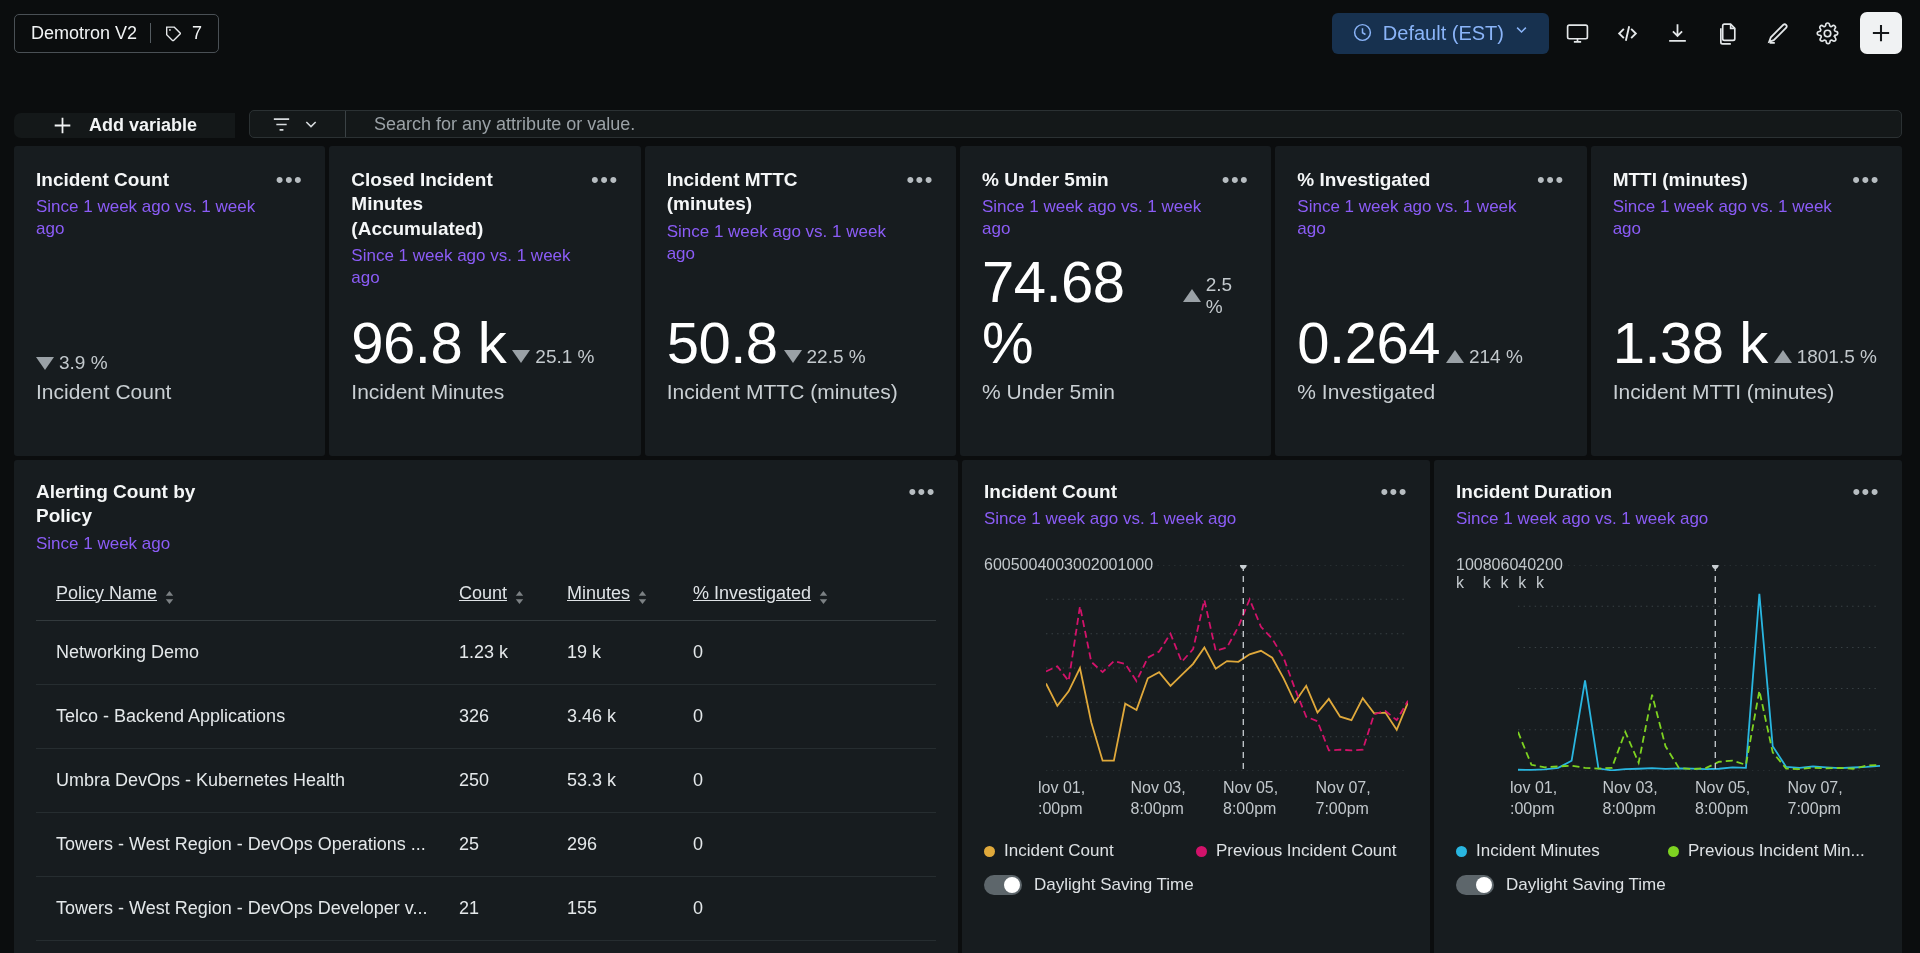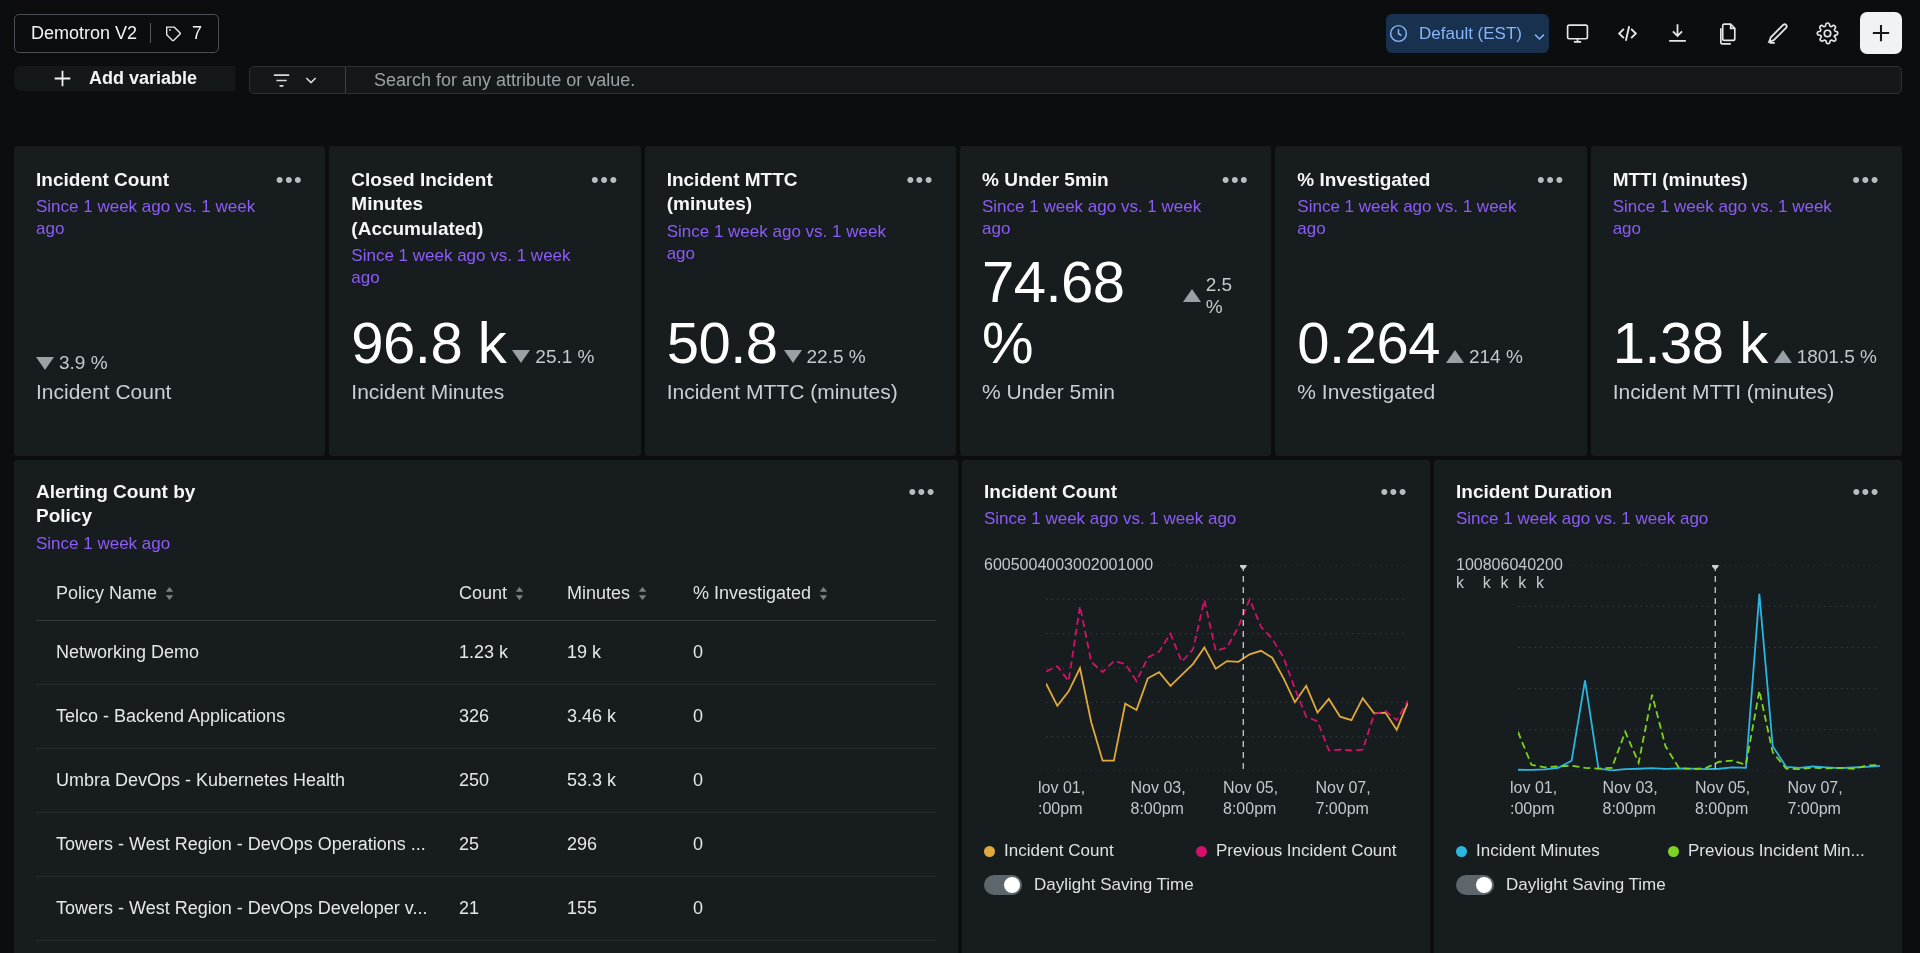--- a/index.html
+++ b/index.html
@@ -18,37 +18,37 @@
   }
   .dash-pill {
     display: flex; align-items: center; gap: 13px;
     border: 1px solid #4a5055; border-radius: 5px;
     padding: 8px 16px; font-size: 18px; font-weight: 500; color: #f2f4f5;
   }
   .dash-pill .sep { width: 1px; height: 20px; background: #555c61; }
   .tag-wrap { display: flex; align-items: center; gap: 9px; }
   .topbar-right { margin-left: auto; display: flex; align-items: center; gap: 6px; }
   .tz-pill {
-    display: flex; align-items: flex-end; gap: 10px;
+    display: flex; align-items: flex-start; gap: 10px;
     background: #17314f; border-radius: 6px;
-    padding: 9px 2px; color: #8ab4f8; font-size: 17px; font-weight: 500;
+    padding: 9px 20px; color: #8ab4f8; font-size: 20px; font-weight: 500;
     cursor: pointer;
   }
   .icon-btn {
     width: 44px; height: 44px; display: flex; align-items: center; justify-content: center;
     border-radius: 6px; cursor: pointer; color: #e4e7e9;
   }
   .plus-btn {
     width: 42px; height: 42px; background: #f0f2f3; color: #15181a;
     display: flex; align-items: center; justify-content: center;
     border-radius: 7px; margin-left: 5px; cursor: pointer;
   }
 
   
-  .varrow { display: flex; align-items: flex-start; height: 72px; padding: 0 18px 0 14px; gap: 0; }
+  .varrow { display: flex; align-items: flex-end; height: 72px; padding: 0 18px 0 14px; gap: 0; }
   .add-var {
     display: flex; align-items: center; gap: 14px;
     background: #141819; border-radius: 7px 0 0 7px;
     padding: 0 38px 0 36px; font-size: 18px; font-weight: 600; color: #f2f4f5;
     cursor: pointer;
   }
   .search-box {
     flex: 1; display: flex; align-items: center; gap: 12px;
     background: #141819; border: 1px solid #2b3133; border-radius: 5px;
     margin-left: 14px; padding: 0 12px;
@@ -85,21 +85,21 @@
   .panel-table { width: 944px; }
   .panel-chart { flex: 1; }
 
   
   table { width: 100%; border-collapse: collapse; margin-top: 28px; }
   th {
     text-align: left; font-size: 18px; font-weight: 400; color: #dfe3e6;
     padding: 0 0 16px 0; border-bottom: 1px solid #333a3d; white-space: nowrap;
     cursor: pointer;
   }
-  th .thin { display: inline-flex; align-items: center; gap: 7px; }
+  th .thin { display: inline-flex; align-items: flex-end; gap: 7px; text-decoration: underline; }
   td {
     font-size: 18px; color: #e4e8ea; padding: 21px 0;
     border-bottom: 1px solid #262d30; white-space: nowrap;
   }
   .col-name { width: 47%; padding-left: 20px; }
   .col-count { width: 12%; }
   .col-min { width: 14%; }
   .col-inv { width: 27%; }
   th.col-name { padding-left: 20px; }
   .sort-ico { display: inline-flex; flex-direction: column; gap: 2px; opacity: .55; }

